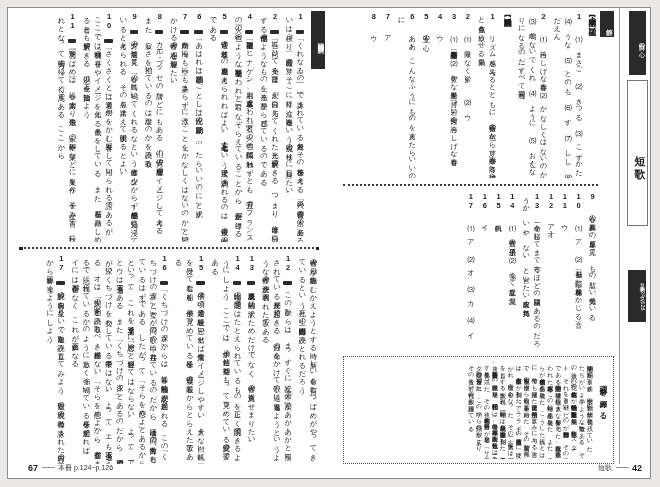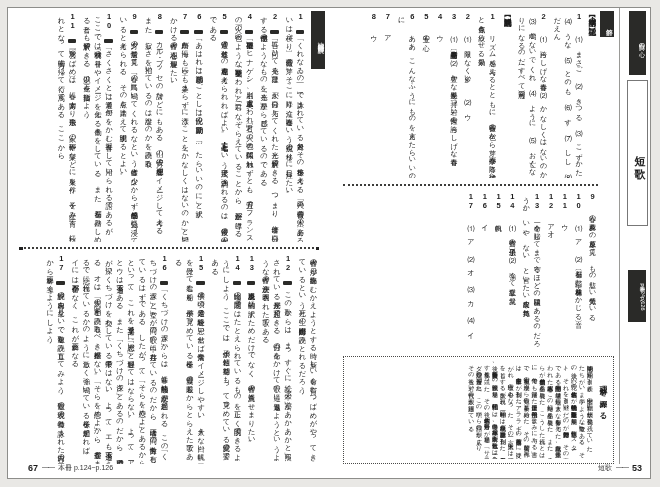--- a/index.html
+++ b/index.html
@@ -162,17 +162,17 @@
     <div class="fukameru">
       <div class="vflow">
         <div class="vitem fukameru-title">理解を深める</div>
         <div class="vitem">明治期は江戸期に引き続き、旧来の和歌の伝統が根強く残っていた。私たちがいま学ぶような「短歌」である。その後、「心の花」の佐佐木信綱らが明治二〇年代後半に短歌革新運動を展開し、近代短歌がスタート。それを引き継いだのが与謝野鉄幹で、その妻である与謝野晶子の登場は歌壇に大きな影響を与えた。北原白秋、生活派と言われた石川啄木もこの時期に作品を発表した。また、若山牧水らが自然主義的な作品を発表した。こうした流れとは別に、俳句でも活躍した正岡子規は明治三〇年代、「歌よみに与ふる書」で、写生重視の立場から短歌の革新を始めた。その写実的な作風は、伊藤左千夫らが創刊した「アララギ」の斎藤茂吉らに受け継がれ、歌壇の中心となった。その一方、大正末には反写実を旨とする歌人が現れ、昭和一〇年には北原白秋が雑誌「多磨」を創刊した。第二次世界大戦後、近藤芳美・宮柊二らの戦後派が登場し、昭和三〇年代には、寺山修司、塚本邦雄ら前衛歌人が近代短歌とは一線を画す作風を競った。その後、佐佐木幸綱、河野裕子らが登場し、「サラダ記念日」の俵万智が出た。この頃から口語の歌が広まり、その後も若い世代の歌人が活躍している。</div>
       </div>
     </div>
 
     <div class="footer footer-right">
       <span>短歌</span>
       <span class="bar">――</span>
-      <span class="pnum">53</span>
+      <span class="pnum">42</span>
     </div>
   </div>
 
 </div>
 
 </body></html>

